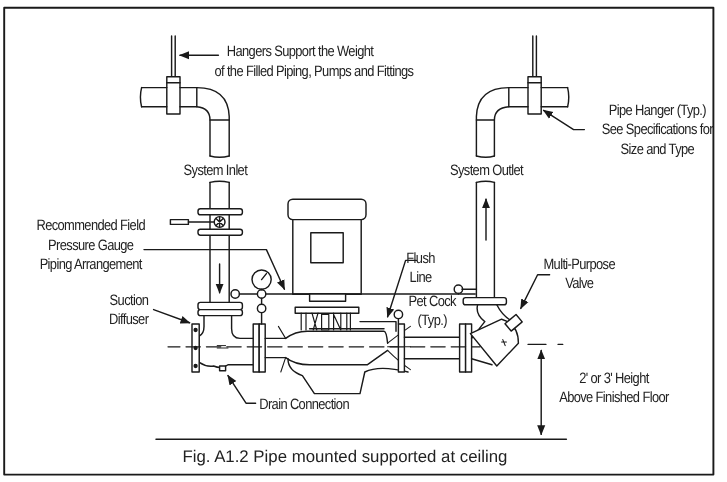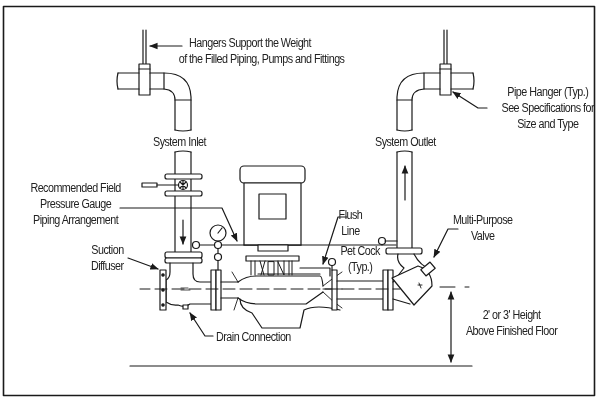--- a/index.html
+++ b/index.html
@@ -235,13 +235,14 @@
   <div>Valve</div>
 </div>
 
 <div class="lbl" style="left:216px;top:329px;">Drain Connection</div>
 
 <div class="lbl center" style="left:460px;top:307px;width:120px;">
   <div>2' or 3' Height</div>
   <div>Above Finished Floor</div>
 </div>
 
+<div class="caption" style="left:152px;top:372px;">Fig. A1.2  Pipe mounted supported at ceiling</div>
 </div>
 
 </body></html>

